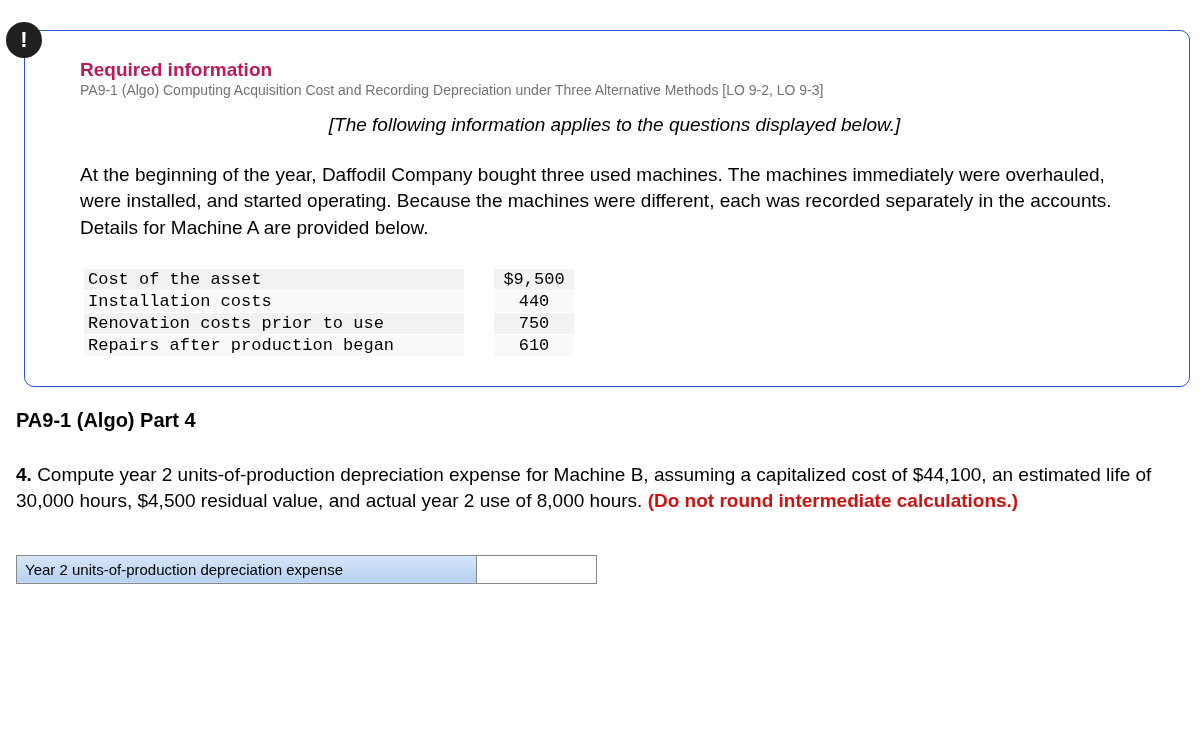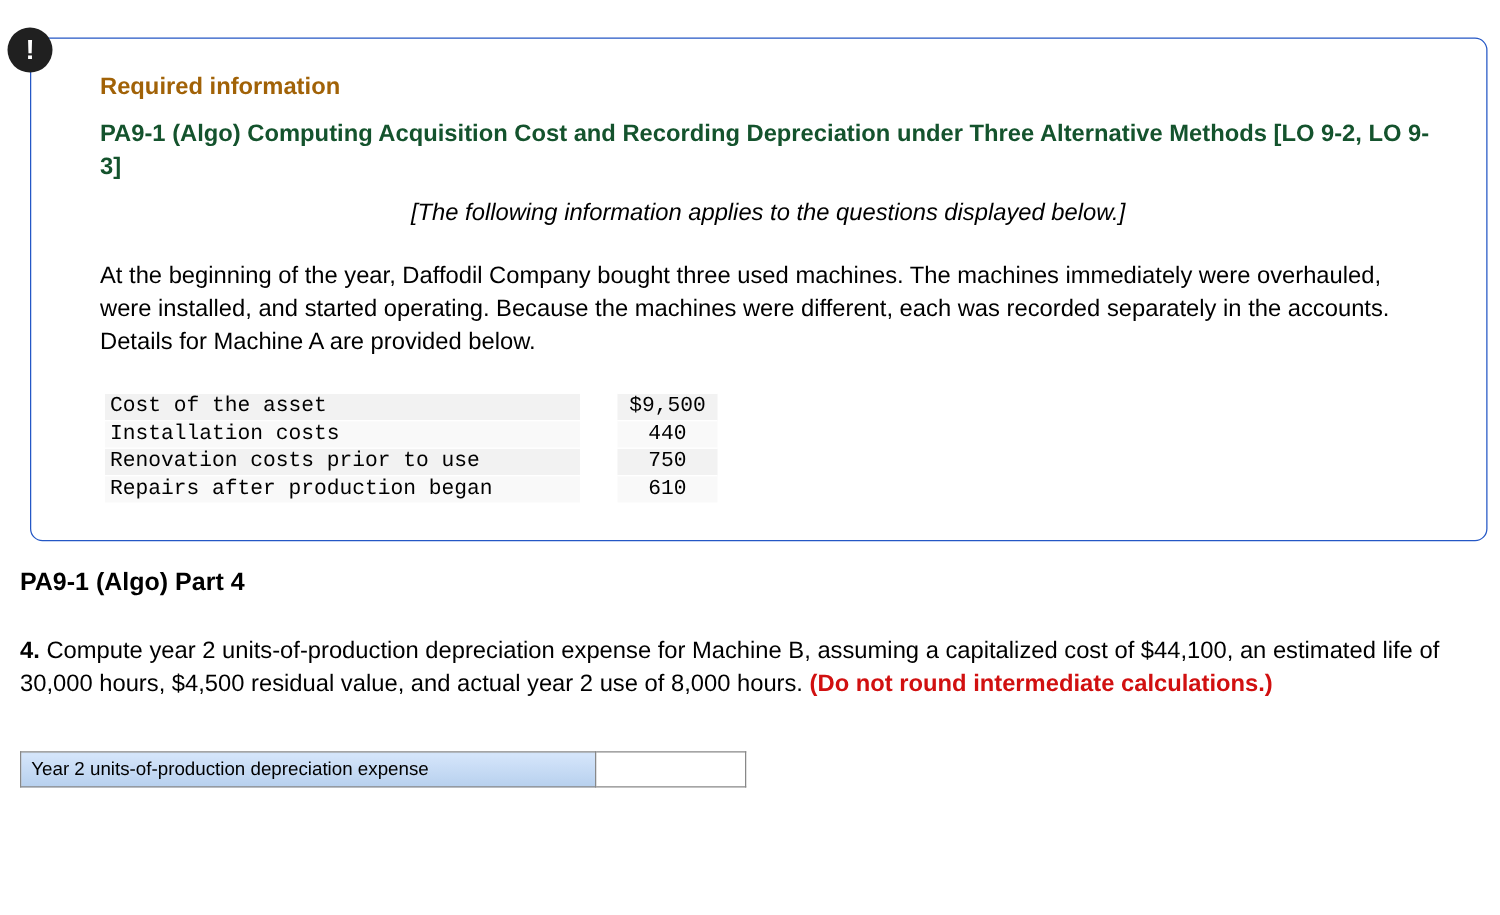--- a/index.html
+++ b/index.html
@@ -34,29 +34,28 @@
     }
     .info-box {
       border: 1.5px solid #2457c5;
       border-radius: 10px;
       margin-left: 14px;
       margin-top: 10px;
       padding: 28px 40px 30px 55px;
       margin-bottom: 22px;
     }
     .required-heading {
-      color: #a16207;
-      font-weight: bold;
-      font-size: 19px;
-      margin-bottom: 14px;
+      color: #be185d;
+      font-weight: bold;
+      font-size: 19px;
     }
     .main-title {
-      font-weight: bold;
-      font-size: 19px;
-      color: #14532d;
+      font-weight: normal;
+      font-size: 14px;
+      color: #737373;
       margin-bottom: 14px;
       line-height: 1.35;
     }
     .italic-note {
       font-style: italic;
       font-size: 19px;
       margin-bottom: 26px;
       text-align: center;
     }
     .body-text {

